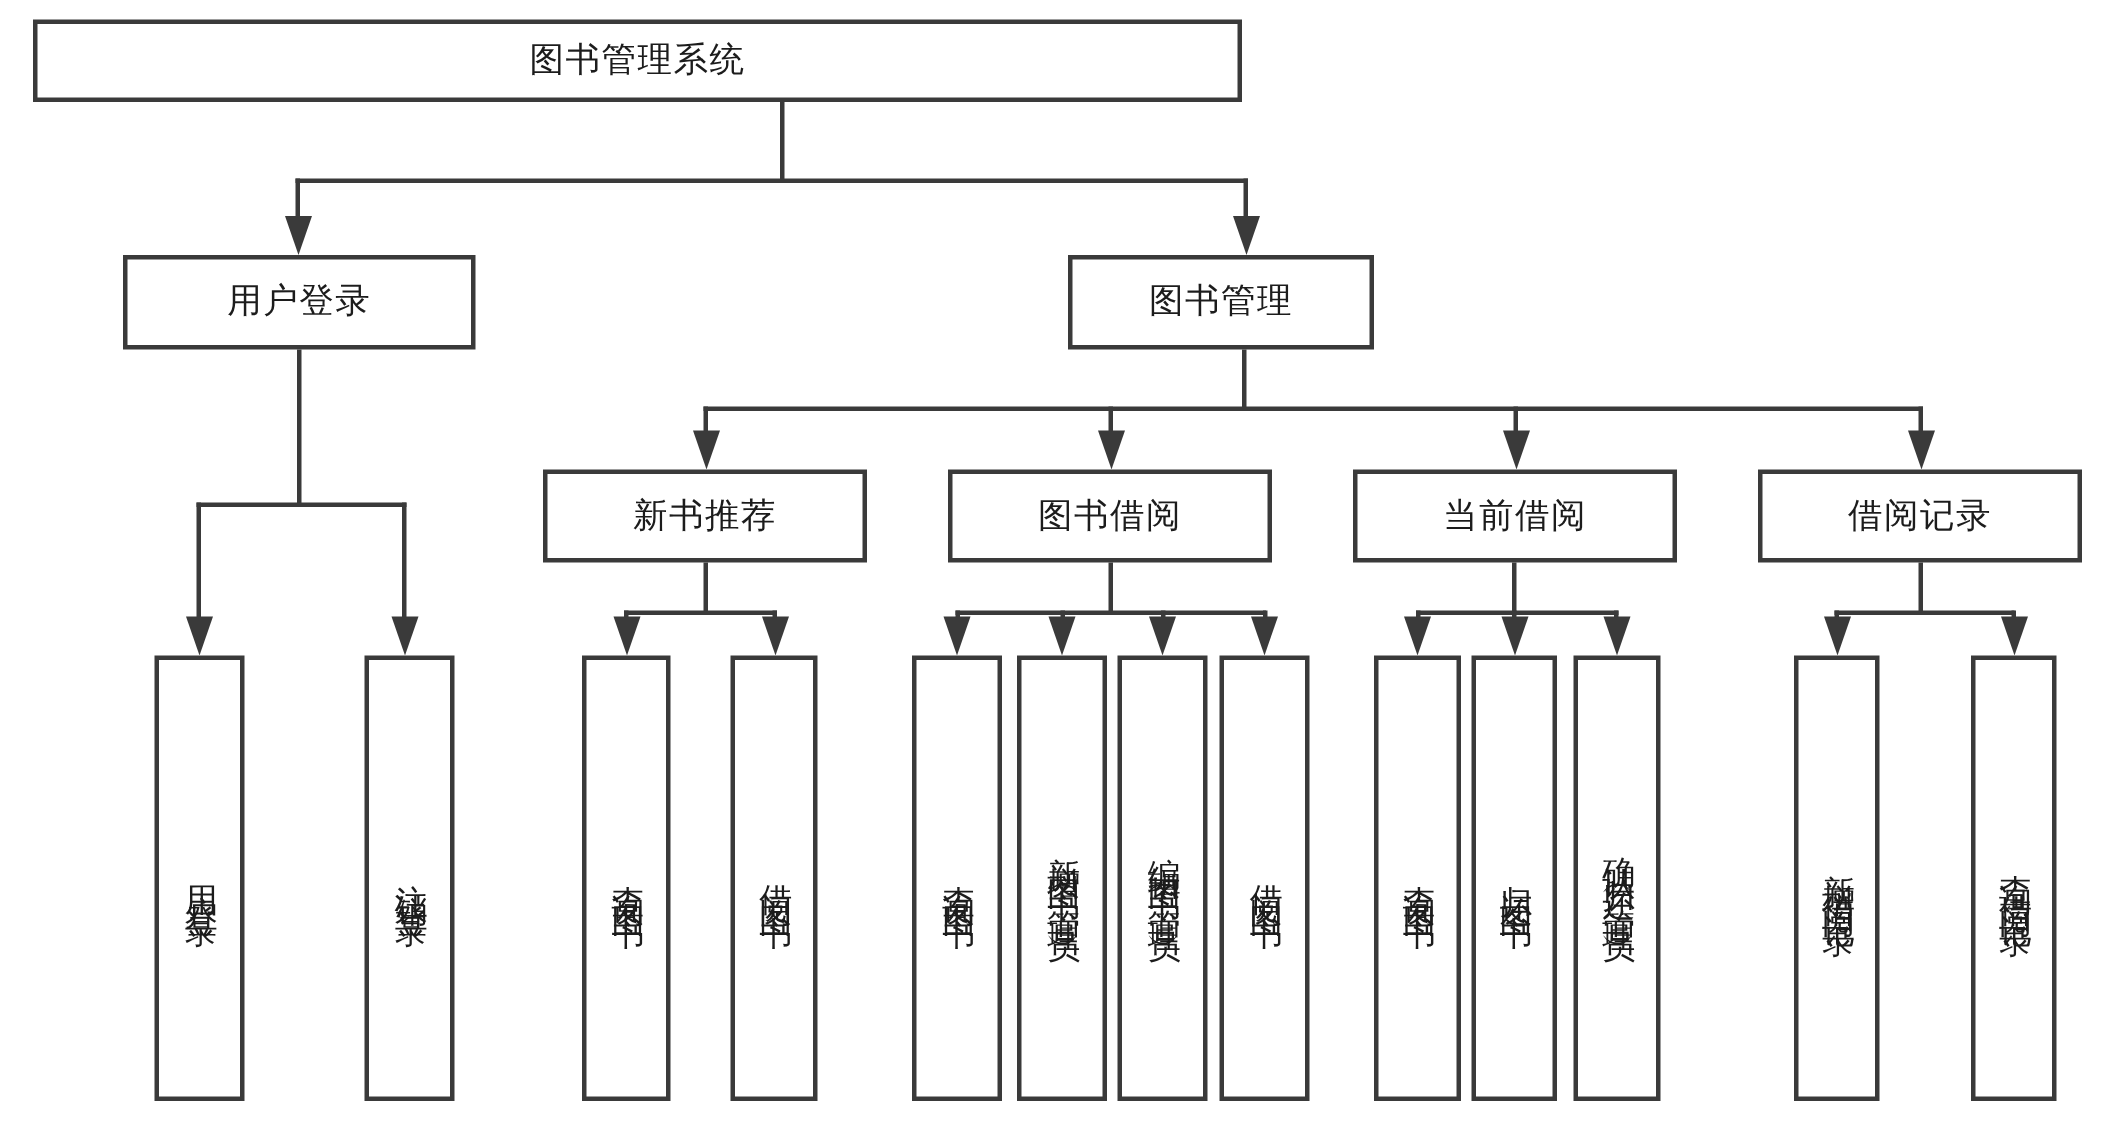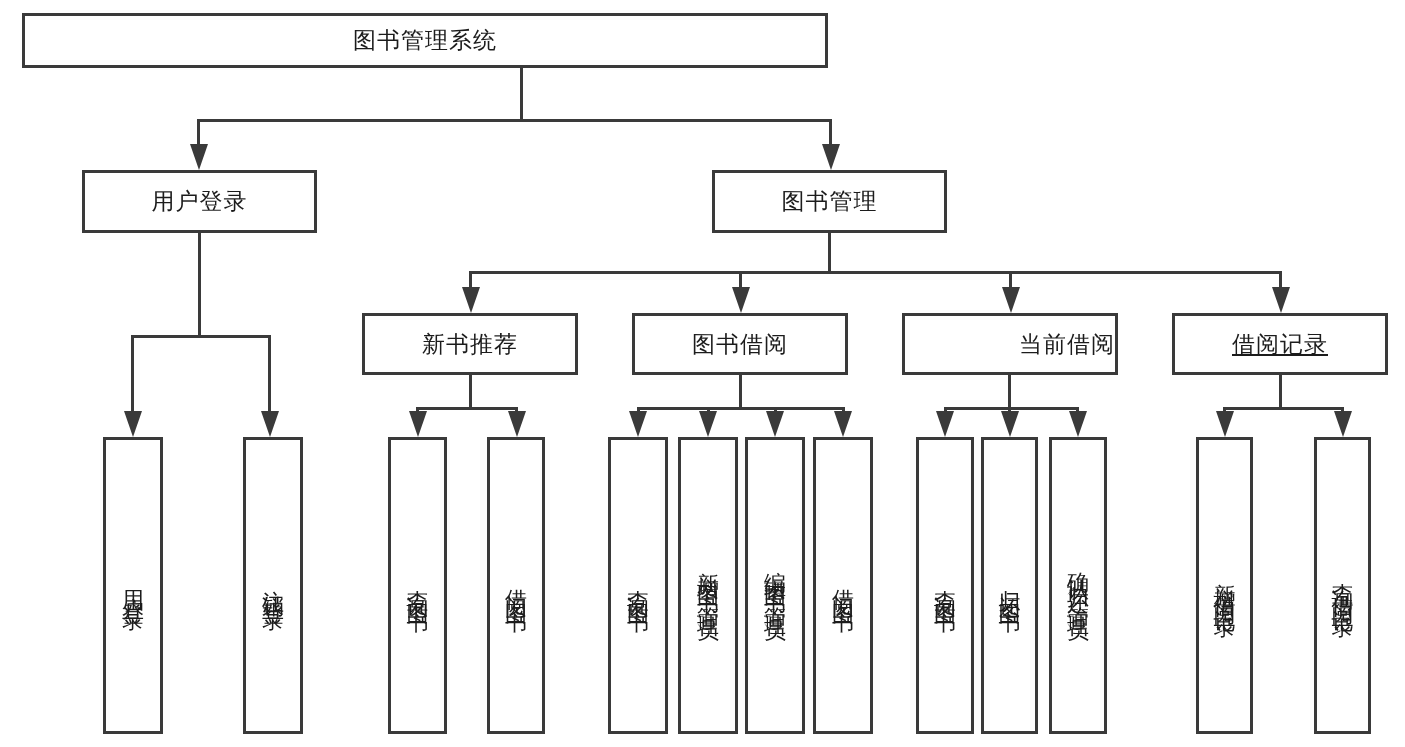--- a/index.html
+++ b/index.html
@@ -44,21 +44,21 @@
   <div class="vl" style="left:520px;top:68px;height:53px;"></div>
   <div class="hl" style="left:197px;top:119px;width:635px;"></div>
   <div class="vl" style="left:197px;top:119px;height:28px;"></div>
   <div class="arr" style="left:190px;top:144px;"></div>
   <div class="vl" style="left:829px;top:119px;height:28px;"></div>
   <div class="arr" style="left:822px;top:144px;"></div>
 
   <div class="box hbox" style="left:82px;top:170px;width:235px;height:63px;">
     <span>用户登录</span>
   </div>
-  <div class="box hbox" style="left:712px;top:170px;width:235px;height:63px;">
+  <div class="box hbox" style="left:712px;top:170px;width:204px;height:63px;">
     <span>图书管理</span>
   </div>
 
   <div class="vl" style="left:198px;top:233px;height:104px;"></div>
   <div class="hl" style="left:131px;top:335px;width:140px;"></div>
   <div class="vl" style="left:131px;top:335px;height:78px;"></div>
   <div class="arr" style="left:124px;top:411px;"></div>
   <div class="vl" style="left:268px;top:335px;height:78px;"></div>
   <div class="arr" style="left:261px;top:411px;"></div>
 
@@ -72,24 +72,24 @@
   <div class="arr" style="left:1002px;top:287px;"></div>
   <div class="vl" style="left:1279px;top:271px;height:20px;"></div>
   <div class="arr" style="left:1272px;top:287px;"></div>
 
   <div class="box hbox" style="left:362px;top:313px;width:216px;height:62px;">
     <span>新书推荐</span>
   </div>
   <div class="box hbox" style="left:632px;top:313px;width:216px;height:62px;">
     <span>图书借阅</span>
   </div>
-  <div class="box hbox" style="left:902px;top:313px;width:216px;height:62px;justify-content:flex-end;">
+  <div class="box hbox" style="left:902px;top:313px;width:216px;height:62px;">
     <span>当前借阅</span>
   </div>
-  <div class="box hbox" style="left:1172px;top:313px;width:216px;height:62px;text-decoration:underline;">
+  <div class="box hbox" style="left:1172px;top:313px;width:216px;height:62px;">
     <span>借阅记录</span>
   </div>
 
   <div class="vl" style="left:469px;top:375px;height:35px;"></div>
   <div class="hl" style="left:416px;top:407px;width:102px;"></div>
   <div class="vl" style="left:416px;top:407px;height:8px;"></div>
   <div class="arr" style="left:409px;top:411px;"></div>
   <div class="vl" style="left:515px;top:407px;height:8px;"></div>
   <div class="arr" style="left:508px;top:411px;"></div>
 

